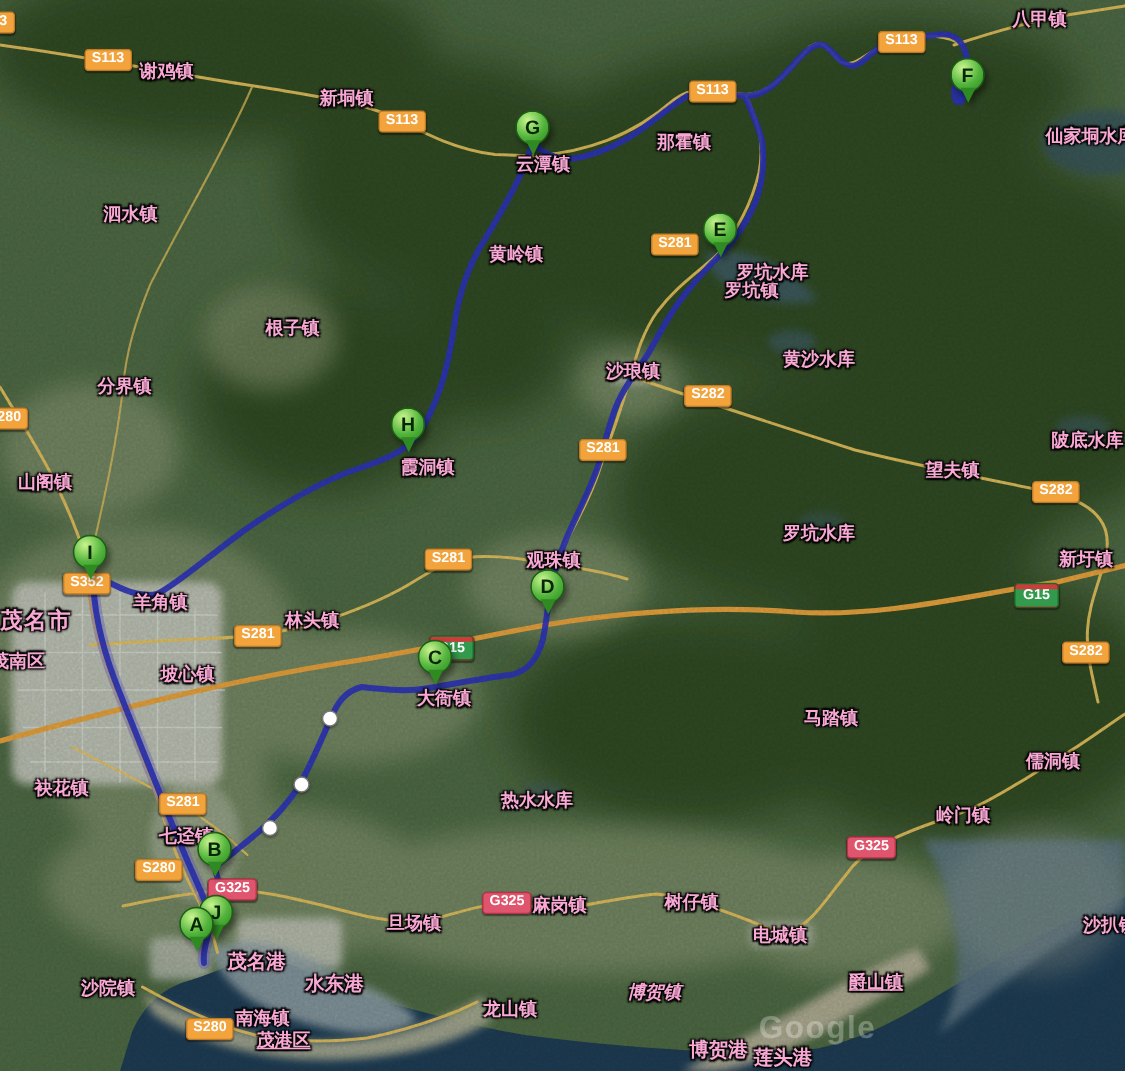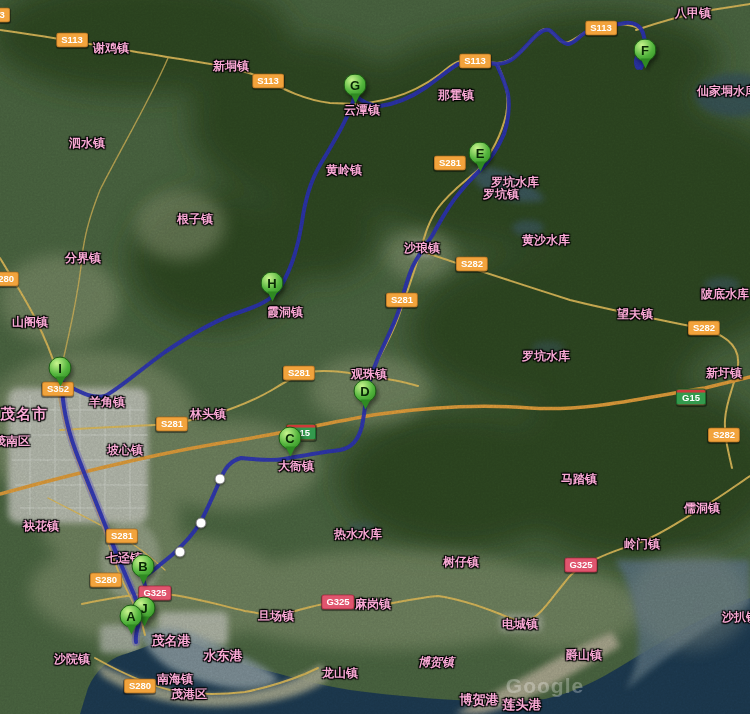--- a/index.html
+++ b/index.html
@@ -157,56 +157,56 @@
       <path d="M355,95 C362,102 370,106 380,106 C395,104 410,98 425,88 C438,79 448,70 458,64 L470,62 C480,62 488,63 497,64 C510,64 518,55 528,44 C536,35 543,28 549,30 C556,34 560,43 568,44 C576,43 580,34 590,30 C602,26 614,25 625,23 C633,22 640,25 643,33 C646,42 646,52 644,60 L641,68"></path>
     </g>
     <ellipse cx="638" cy="62" rx="4" ry="8" fill="var(--route)" opacity="0.9"></ellipse>
 
     <rect width="750" height="714" filter="url(#grain)" opacity="0.14"></rect>
   </svg>
 
   <div id="labels">
       <span class="label city" style="left: 24px; top: 414px;">茂名市</span>
       <span class="label district" style="left: 12px; top: 441px;">茂南区</span>
-      <span class="label district" style="left: 189px; top: 694px;">茂港区</span>
+      <span class="label district" style="left: 189px; top: 694px; text-decoration: underline;">茂港区</span>
       <span class="label town" style="left: 111px; top: 48px;">谢鸡镇</span>
       <span class="label town" style="left: 231px; top: 66px;">新垌镇</span>
       <span class="label town" style="left: 693px; top: 13px;">八甲镇</span>
       <span class="label town" style="left: 362px; top: 110px;">云潭镇</span>
       <span class="label town" style="left: 456px; top: 95px;">那霍镇</span>
       <span class="label town" style="left: 87px; top: 143px;">泗水镇</span>
       <span class="label town" style="left: 344px; top: 170px;">黄岭镇</span>
       <span class="label town" style="left: 474px; top: 194px; margin-left: 27px;">罗坑镇</span>
       <span class="label town" style="left: 195px; top: 219px;">根子镇</span>
       <span class="label town" style="left: 422px; top: 248px;">沙琅镇</span>
       <span class="label town" style="left: 83px; top: 258px;">分界镇</span>
       <span class="label town" style="left: 285px; top: 312px;">霞洞镇</span>
       <span class="label town" style="left: 635px; top: 314px;">望夫镇</span>
       <span class="label town" style="left: 30px; top: 322px;">山阁镇</span>
       <span class="label town" style="left: 724px; top: 373px;">新圩镇</span>
       <span class="label town" style="left: 369px; top: 374px; text-align: right;">观珠镇</span>
       <span class="label town" style="left: 107px; top: 402px;">羊角镇</span>
       <span class="label town" style="left: 208px; top: 414px;">林头镇</span>
       <span class="label town" style="left: 125px; top: 450px;">坡心镇</span>
       <span class="label town" style="left: 296px; top: 466px;">大衙镇</span>
-      <span class="label town" style="left: 579px; top: 479px;">马踏镇</span>
+      <span class="label town" style="left: 554px; top: 479px;">马踏镇</span>
       <span class="label town" style="left: 702px; top: 508px;">儒洞镇</span>
       <span class="label town" style="left: 41px; top: 526px;">袂花镇</span>
       <span class="label town" style="left: 642px; top: 544px;">岭门镇</span>
       <span class="label town" style="left: 124px; top: 558px;">七迳镇</span>
-      <span class="label town" style="left: 437px; top: 562px; padding-left: 48px;">树仔镇</span>
+      <span class="label town" style="left: 437px; top: 602px; padding-left: 48px;">树仔镇</span>
       <span class="label town" style="left: 373px; top: 604px;">麻岗镇</span>
       <span class="label town" style="left: 276px; top: 616px;">旦场镇</span>
       <span class="label town" style="left: 520px; top: 624px;">电城镇</span>
       <span class="label town" style="left: 740px; top: 617px;">沙扒镇</span>
       <span class="label town" style="left: 436px; top: 662px; font-style: italic;">博贺镇</span>
       <span class="label town" style="left: 340px; top: 673px; font-family: Liberation Serif, serif;">龙山镇</span>
       <span class="label town" style="left: 72px; top: 659px;">沙院镇</span>
       <span class="label town" style="left: 175px; top: 679px;">南海镇</span>
-      <span class="label town" style="left: 584px; top: 655px;">爵山镇</span>
+      <span class="label town" style="left: 584px; top: 655px; text-decoration: underline;">爵山镇</span>
       <span class="label water" style="left: 727px; top: 91px;">仙家垌水库</span>
       <span class="label water" style="left: 515px; top: 182px;">罗坑水库</span>
       <span class="label water" style="left: 546px; top: 240px; text-align: center;">黄沙水库</span>
       <span class="label water" style="left: 725px; top: 294px;">陂底水库</span>
       <span class="label water" style="left: 546px; top: 356px;">罗坑水库</span>
       <span class="label water" style="left: 358px; top: 534px;">热水水库</span>
       <span class="label port" style="left: 132px; top: 641px;">茂名港</span>
       <span class="label port" style="left: 184px; top: 656px;">水东港</span>
       <span class="label port" style="left: 440px; top: 700px;">博贺港</span>
       <span class="label port" style="left: 483px; top: 705px;">莲头港</span>

